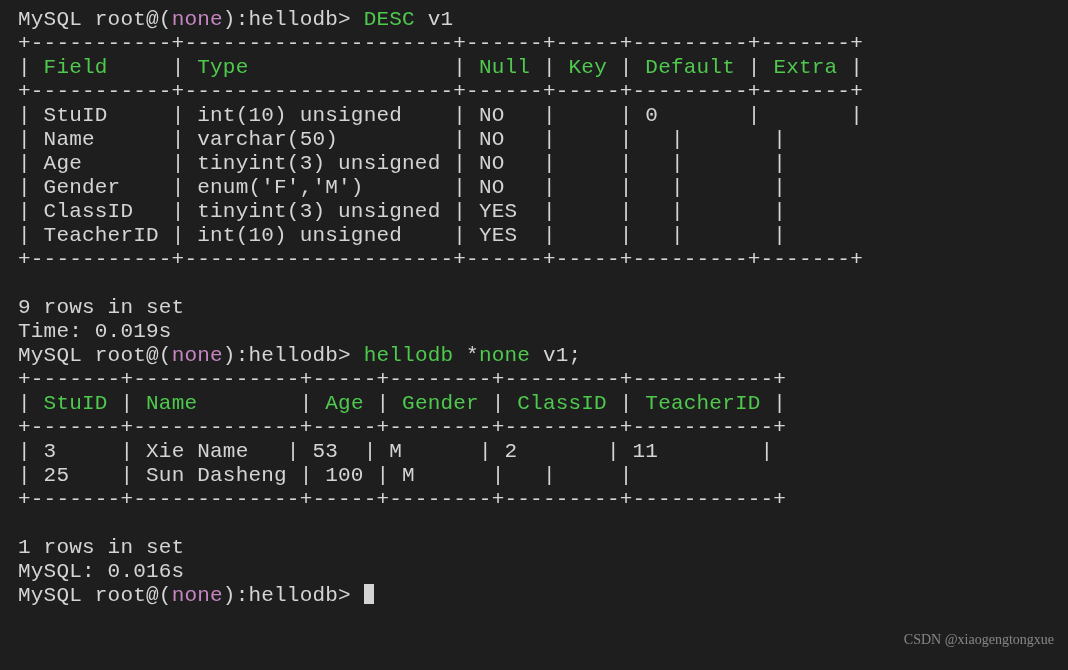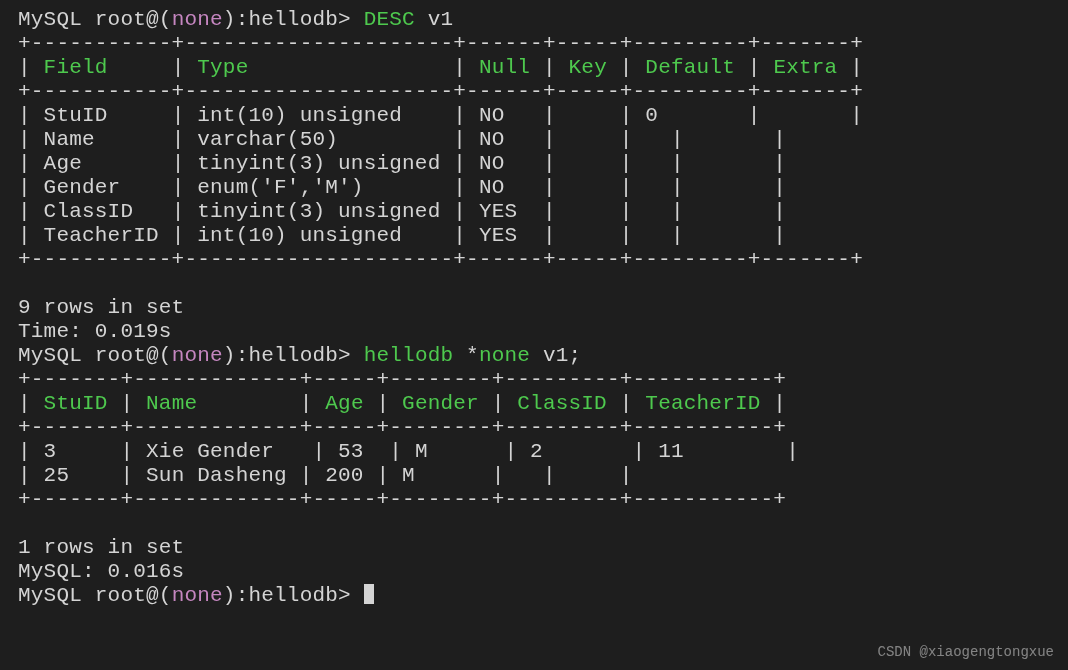--- a/index.html
+++ b/index.html
@@ -26,23 +26,23 @@
   .cursor {
     display: inline-block;
     width: 10px;
     height: 20px;
     background: #d4d4d4;
     vertical-align: -3px;
   }
   .watermark {
     position: absolute;
     right: 14px;
-    bottom: 10px;
+    bottom: 22px;
     color: rgba(255,255,255,0.45);
-    font-family: Liberation Mono, monospace;
+    font-family: Liberation Serif, serif;
     font-size: 14px;
   }
 </style>
 </head>
 <body>
 
 <div class="terminal"><span><span class="white">MySQL root@(</span><span class="purple">none</span><span class="white">):hellodb&gt;</span> <span class="green">DESC</span><span class="white"> v1</span></span>
 <span class="white">+-----------+---------------------+------+-----+---------+-------+</span>
 <span>| <span class="green">Field</span>     | <span class="green">Type</span>                | <span class="green">Null</span> | <span class="green">Key</span> | <span class="green">Default</span> | <span class="green">Extra</span> |</span>
 <span class="white">+-----------+---------------------+------+-----+---------+-------+</span>
@@ -53,21 +53,21 @@
 <span>| <span class="white">ClassID  </span> | <span class="white">tinyint(3) unsigned</span> | <span class="white">YES </span> | <span class="white">   </span> | <span class="gray"><null> </null></span> | <span class="white">     </span> |</span>
 <span>| <span class="white">TeacherID</span> | <span class="white">int(10) unsigned   </span> | <span class="white">YES </span> | <span class="white">   </span> | <span class="gray"><null> </null></span> | <span class="white">     </span> |</span>
 </div><span class="white">+-----------+---------------------+------+-----+---------+-------+</span>
 
 <span class="white">9 rows in set</span>
 <span class="white">Time: 0.019s</span>
 <span><span class="white">MySQL root@(</span><span class="purple">none</span><span class="white">):hellodb&gt;</span> <span class="green">hellodb</span><span class="white"> *</span><span class="green">none</span><span class="white"> v1;</span></span>
 <span class="white">+-------+-------------+-----+--------+---------+-----------+</span>
 <span>| <span class="green">StuID</span> | <span class="green">Name</span>        | <span class="green">Age</span> | <span class="green">Gender</span> | <span class="green">ClassID</span> | <span class="green">TeacherID</span> |</span>
 <span class="white">+-------+-------------+-----+--------+---------+-----------+</span>
-<div id="t2rows"><span>| <span class="white">3    </span> | <span class="white">Xie Gender  </span> | <span class="white">53 </span> | <span class="white">M     </span> | <span class="white">2      </span> | <span class="white">11       </span> |</span>
-<span>| <span class="white">25   </span> | <span class="white">Sun Dasheng</span> | <span class="white">200</span> | <span class="white">M     </span> | <span class="gray"><null> </null></span> | <span class="gray"><null>   </null></span> |</span>
+<div id="t2rows"><span>| <span class="white">3    </span> | <span class="white">Xie Name  </span> | <span class="white">53 </span> | <span class="white">M     </span> | <span class="white">2      </span> | <span class="white">11       </span> |</span>
+<span>| <span class="white">25   </span> | <span class="white">Sun Dasheng</span> | <span class="white">100</span> | <span class="white">M     </span> | <span class="gray"><null> </null></span> | <span class="gray"><null>   </null></span> |</span>
 </div><span class="white">+-------+-------------+-----+--------+---------+-----------+</span>
 
 <span class="white">1 rows in set</span>
 <span class="white">MySQL: 0.016s</span>
 <span><span class="white">MySQL root@(</span><span class="purple">none</span><span class="white">):hellodb&gt;</span> <span class="cursor"></span></span></div>
 
 <div class="watermark">CSDN @xiaogengtongxue</div>
 
 </body></html>

